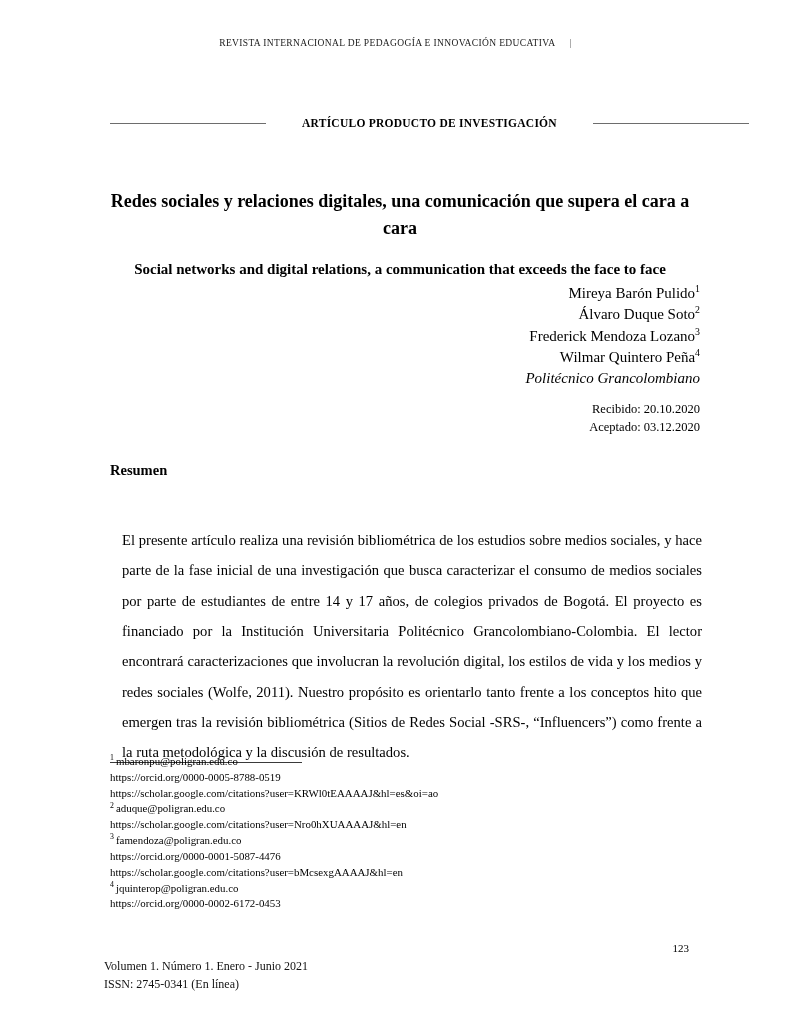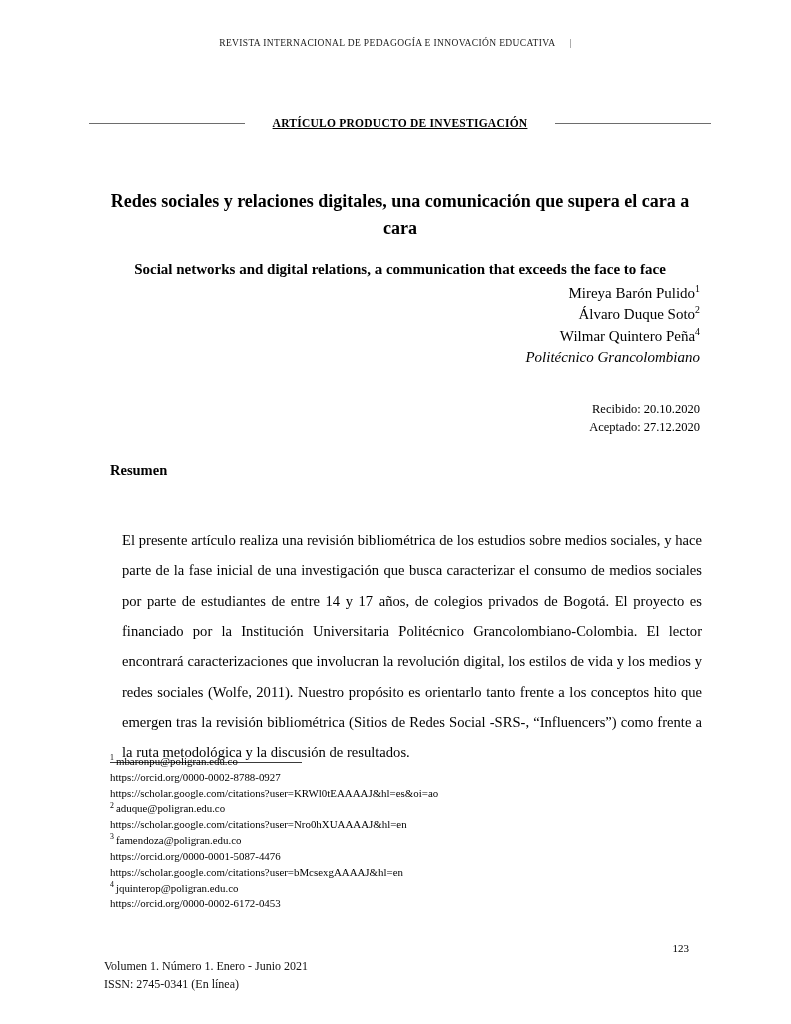--- a/index.html
+++ b/index.html
@@ -40,23 +40,22 @@
   }
 
   
   .article-type-band {
     position: absolute;
     top: 117px;
     left: 110px;
     width: 580px;
     display: flex;
     align-items: center;
-    justify-content: center;
-    gap: 4px;
-    text-decoration: underline;
+    justify-content: flex-start;
+    gap: 12px;
   }
   .band-rule {
     height: 1px;
     background: #6d6d6d;
     flex: 0 0 156px;
   }
   .band-label {
     font-size: 11.5px;
     font-weight: bold;
     letter-spacing: 0.25px;
@@ -200,36 +199,37 @@
   </div>
 
   <div class="title-block">
     <h1 class="title-es">Redes sociales y relaciones digitales, una comunicación que supera el cara a cara</h1>
     <p class="title-en">Social networks and digital relations, a communication that exceeds the face to face</p>
   </div>
 
   <div class="authors">
     <span class="author-line"><span>Mireya Barón Pulido</span><sup>1</sup></span>
     <span class="author-line"><span>Álvaro Duque Soto</span><sup>2</sup></span>
+    <span class="author-line"><span>Frederick Mendoza Lozano</span><sup>3</sup></span>
     <span class="author-line"><span>Wilmar Quintero Peña</span><sup>4</sup></span>
     <span class="affiliation">Politécnico Grancolombiano</span>
   </div>
 
   <div class="dates">
     <span>Recibido: 20.10.2020</span>
-    <span>Aceptado: 27.12.2020</span>
+    <span>Aceptado: 03.12.2020</span>
   </div>
 
   <div class="abstract-heading">Resumen</div>
   <p class="abstract-body">El presente artículo realiza una revisión bibliométrica de los estudios sobre medios sociales, y hace parte de la fase inicial de una investigación que busca caracterizar el consumo de medios sociales por parte de estudiantes de entre 14 y 17 años, de colegios privados de Bogotá. El proyecto es financiado por la Institución Universitaria Politécnico Grancolombiano-Colombia. El lector encontrará caracterizaciones que involucran la revolución digital, los estilos de vida y los medios y redes sociales (Wolfe, 2011). Nuestro propósito es orientarlo tanto frente a los conceptos hito que emergen tras la revisión bibliométrica (Sitios de Redes Social -SRS-, “Influencers”) como frente a la ruta metodológica y la discusión de resultados.</p>
 
   <div class="footnote-rule"></div>
   <div class="footnotes">
     <span class="fn-line"><sup>1</sup><span>mbaronpu@poligran.edu.co</span></span>
-    <span class="fn-line">https://orcid.org/0000-0002-8788-0927</span>
+    <span class="fn-line">https://orcid.org/0000-0005-8788-0519</span>
     <span class="fn-line">https://scholar.google.com/citations?user=KRWl0tEAAAAJ&amp;hl=es&amp;oi=ao</span>
 
     <span class="fn-line"><sup>2</sup><span>aduque@poligran.edu.co</span></span>
     <span class="fn-line">https://scholar.google.com/citations?user=Nro0hXUAAAAJ&amp;hl=en</span>
 
     <span class="fn-line"><sup>3</sup><span>famendoza@poligran.edu.co</span></span>
     <span class="fn-line">https://orcid.org/0000-0001-5087-4476</span>
     <span class="fn-line">https://scholar.google.com/citations?user=bMcsexgAAAAJ&amp;hl=en</span>
 
     <span class="fn-line"><sup>4</sup><span>jquinterop@poligran.edu.co</span></span>

